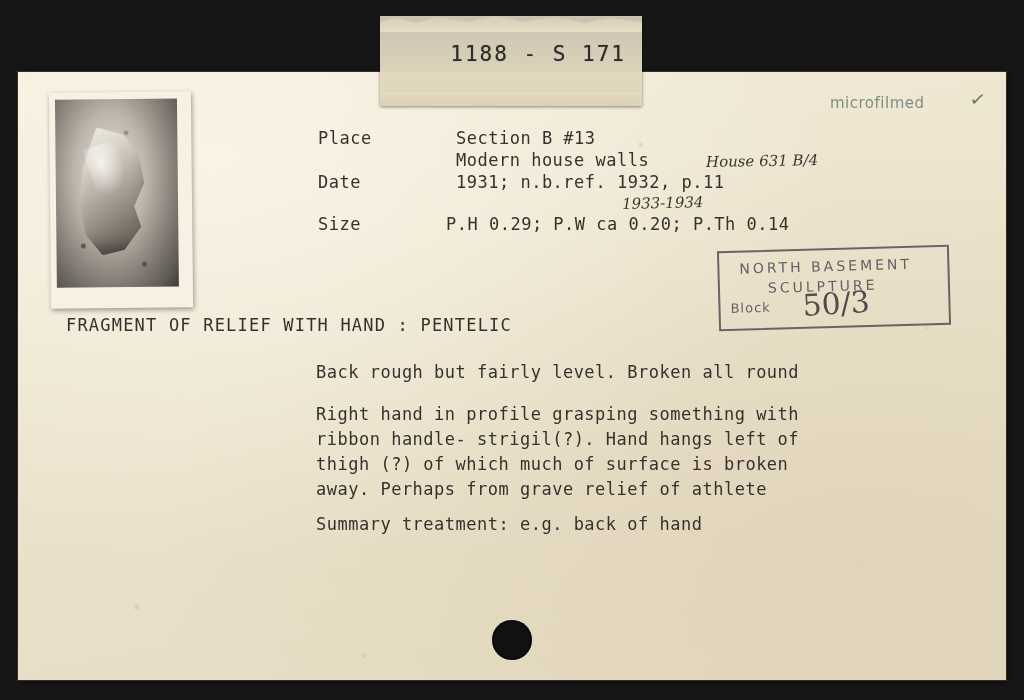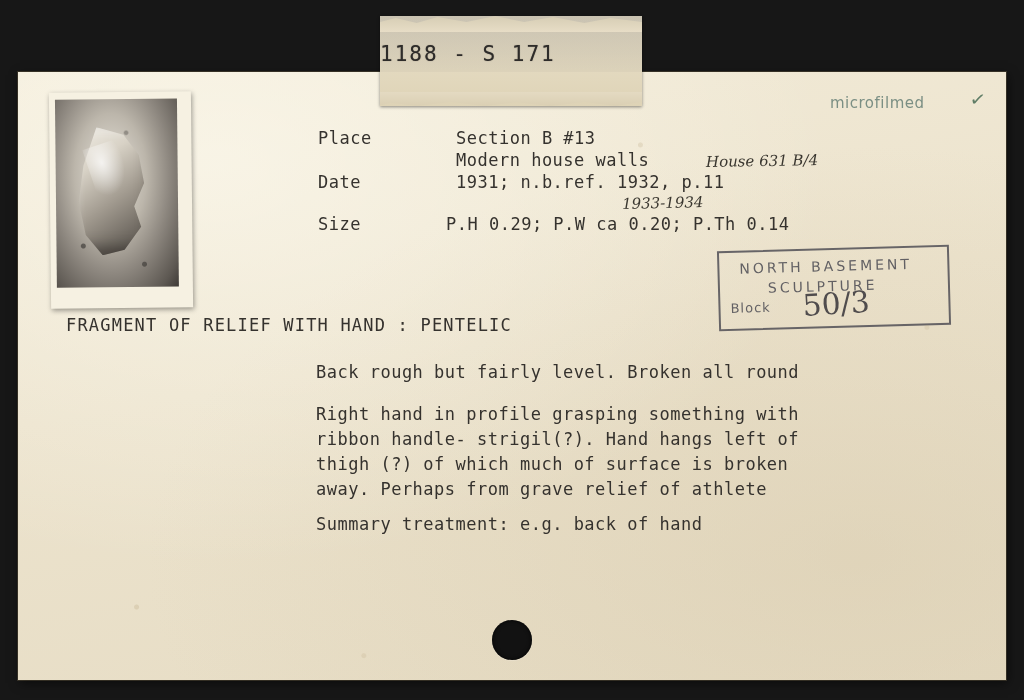--- a/index.html
+++ b/index.html
@@ -75,21 +75,21 @@
     left: 0;
     top: 0;
     width: 100%;
     height: 56px;
     background: linear-gradient(180deg, rgba(90,90,95,0.22), rgba(90,90,95,0.05));
   }
   #inv-number {
     position: absolute;
     left: 0; right: 16px;
     top: 26px;
-    text-align: left;
+    text-align: right;
     font-family: "DejaVu Sans Mono", monospace;
     font-size: 21px;
     letter-spacing: 2px;
     color: #2e2c2a;
     text-shadow: 0 0 1px rgba(60,55,50,0.55);
   }
 
   
   #photo-wrap {
     position: absolute;

